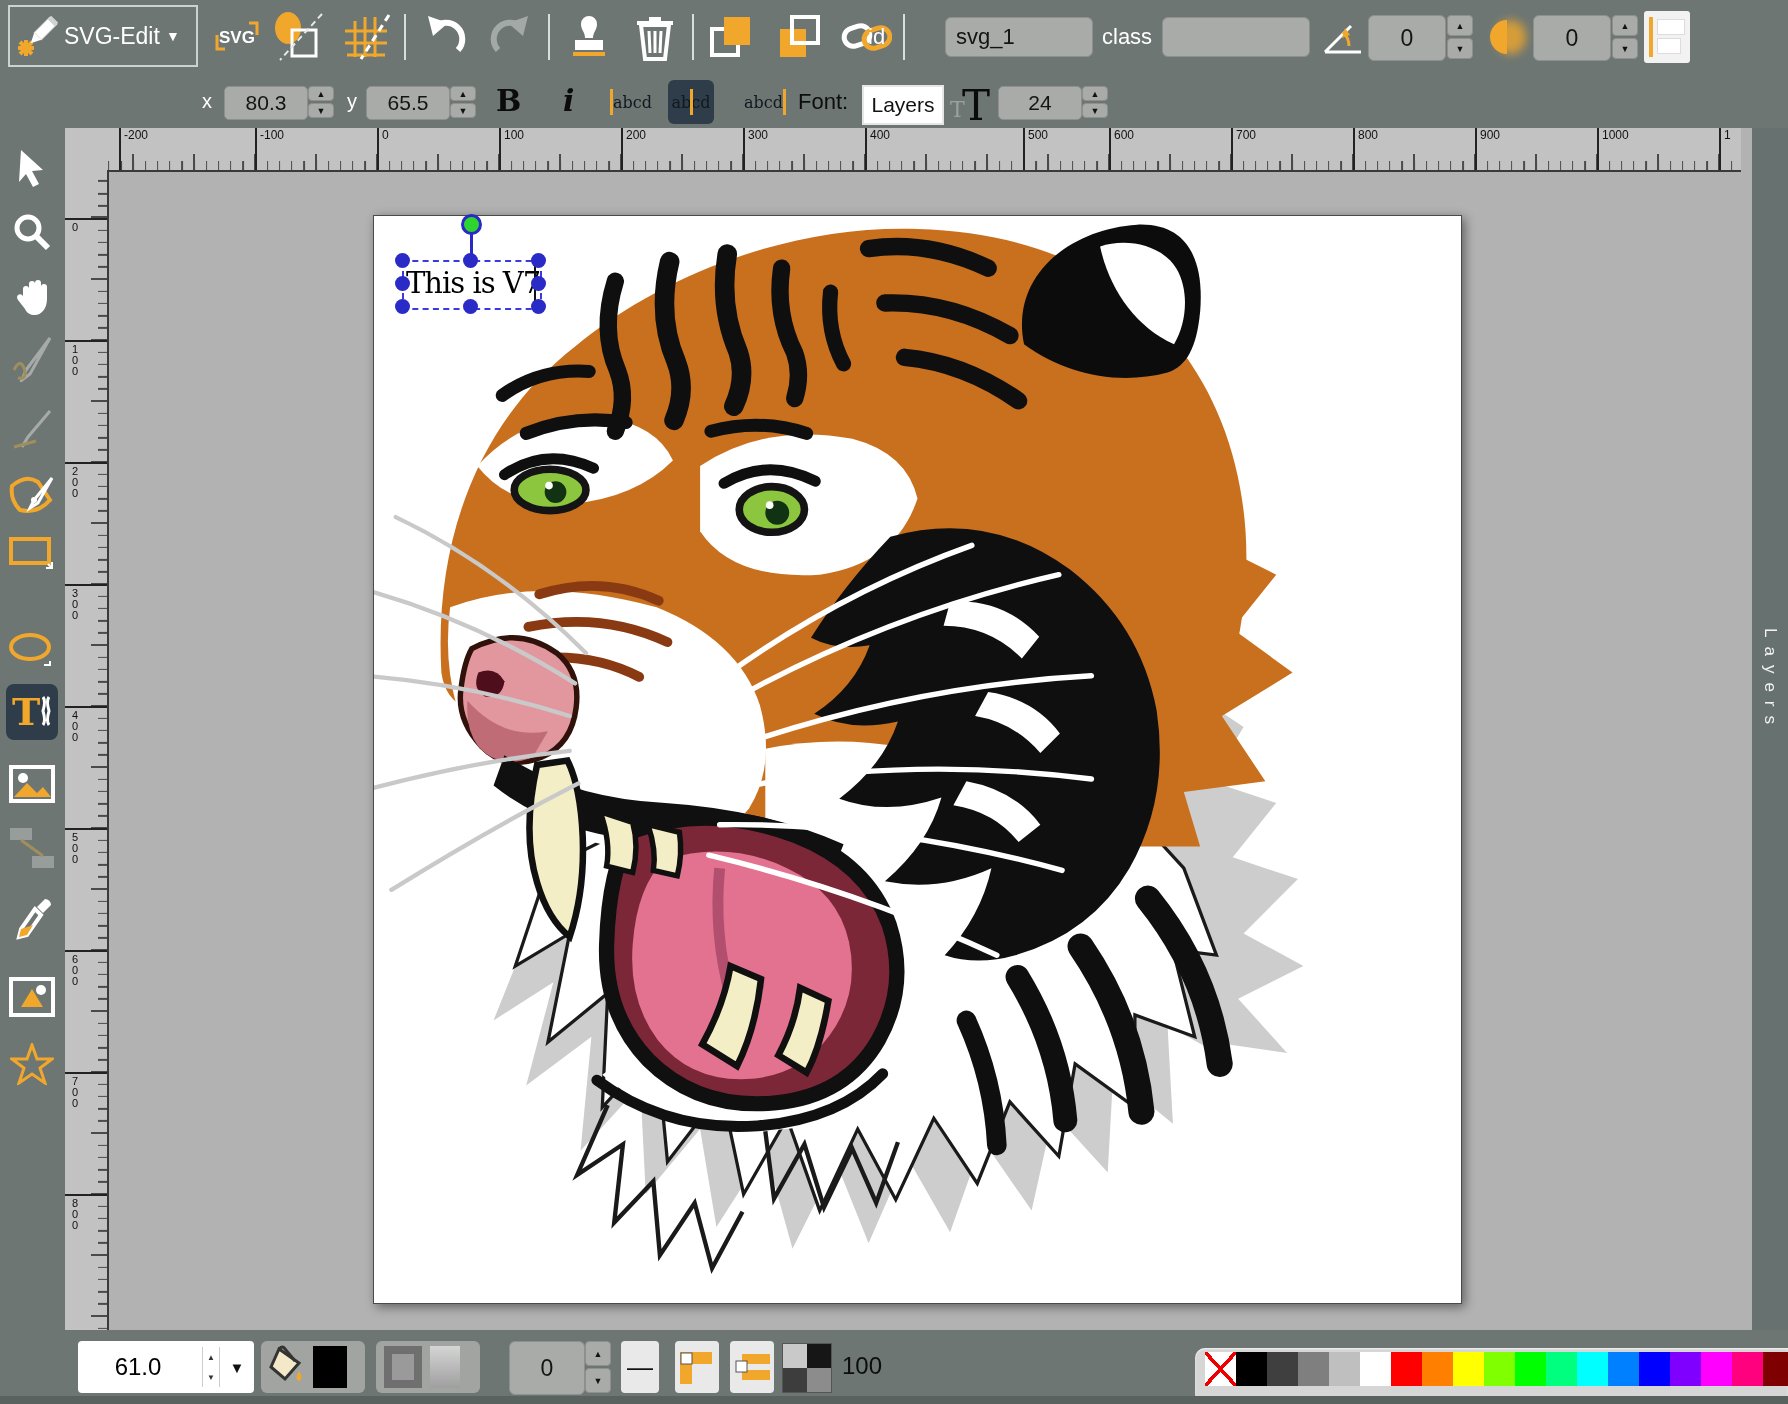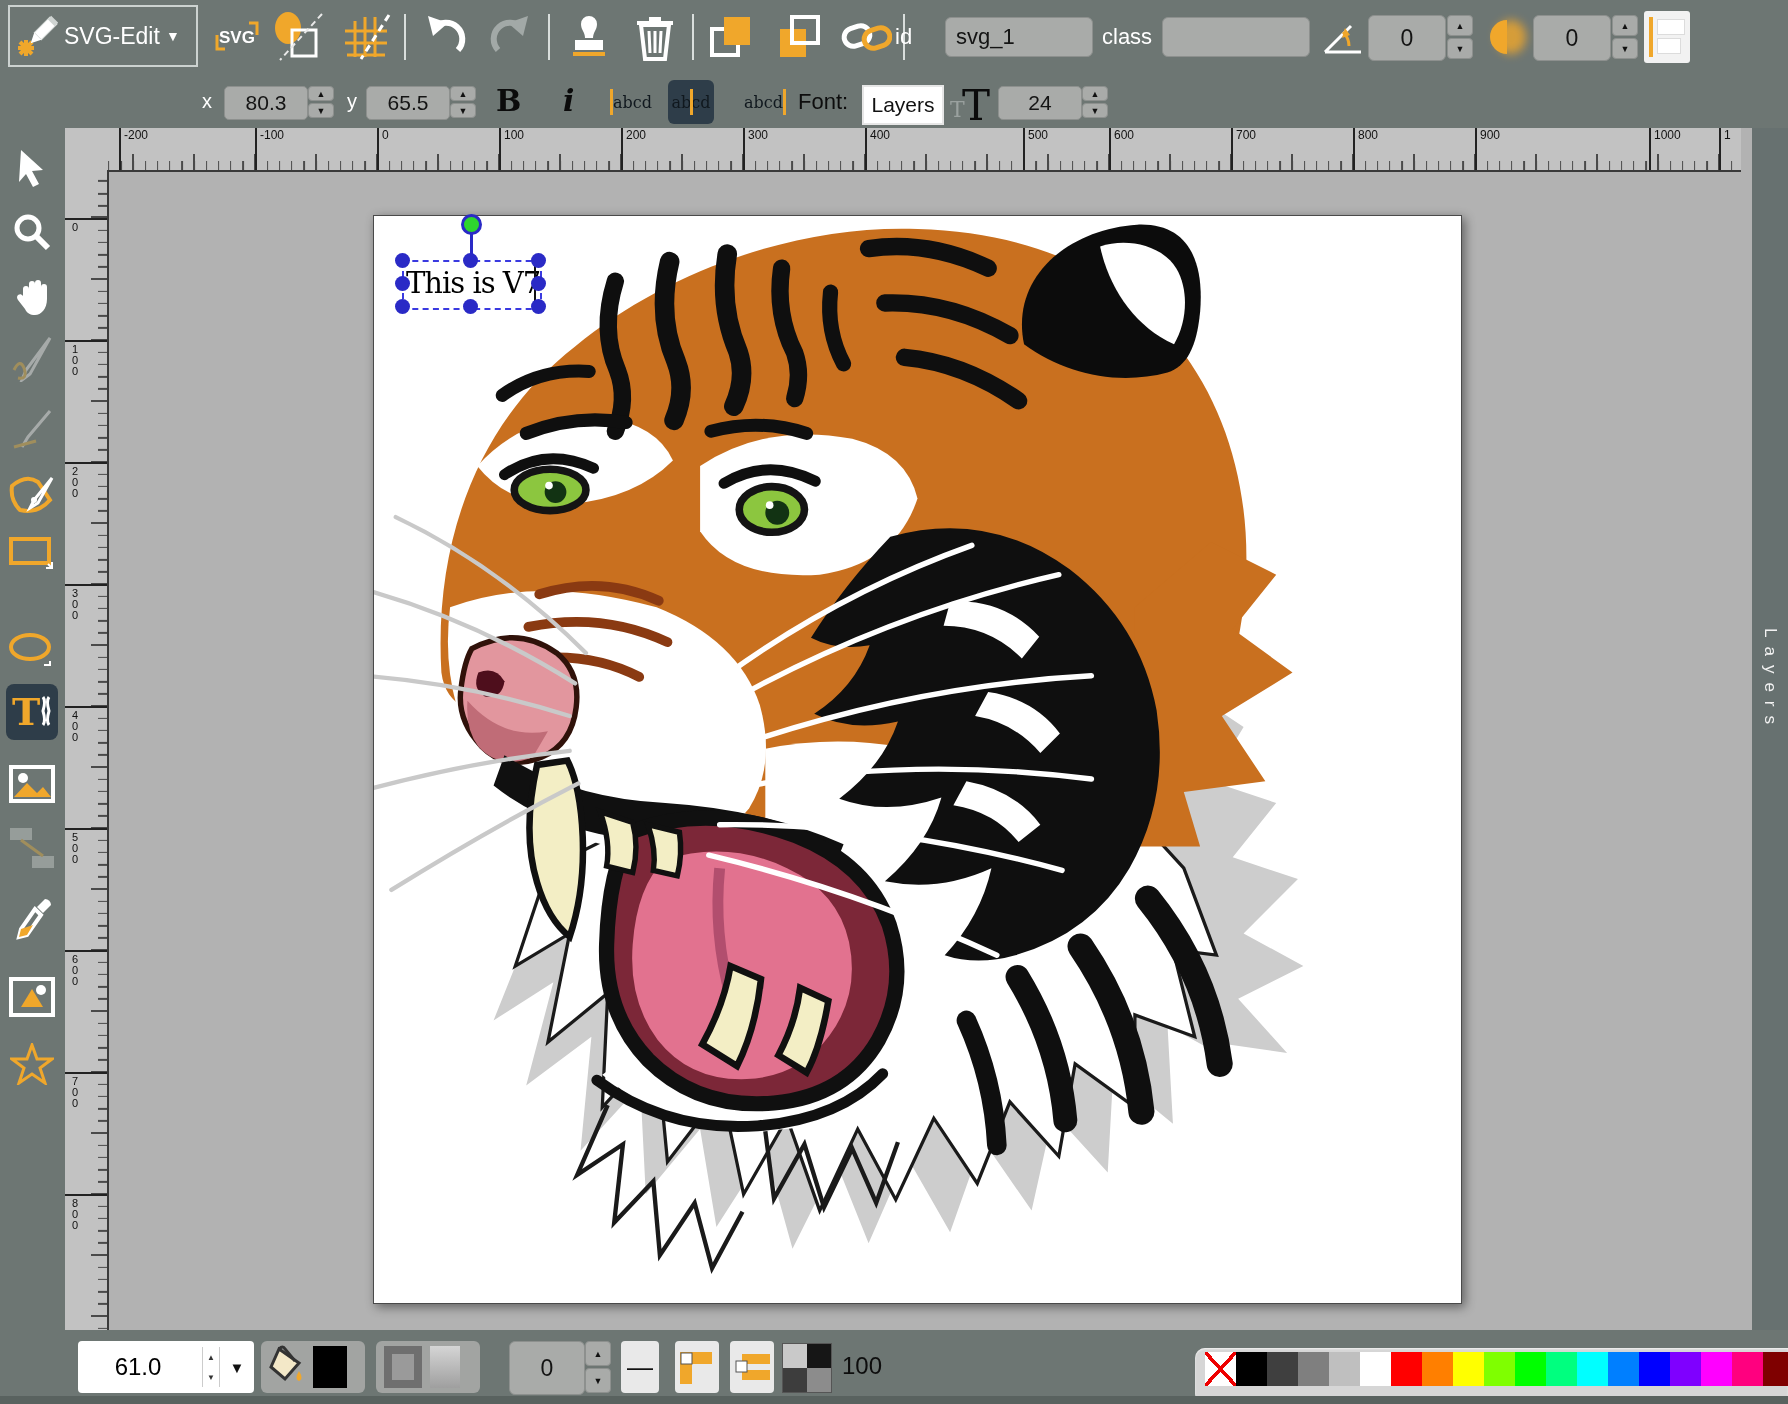--- a/index.html
+++ b/index.html
@@ -182,21 +182,21 @@
     </div>
     <div class="tbtn" style="left:838px;width:56px;">
       <svg class="icon-svg" width="52" height="44" viewBox="0 0 52 44">
         <rect x="4" y="12" width="26" height="18" rx="9" fill="none" stroke="#fff" stroke-width="5" transform="rotate(-18 17 21)"></rect>
         <rect x="24" y="14" width="26" height="18" rx="9" fill="none" stroke="#f0a72b" stroke-width="5" transform="rotate(-18 37 23)"></rect>
       </svg>
     </div>
 
     <div class="sep" style="left:903px;"></div>
 
-    <span class="tb-label" style="left:895px;">id</span>
+    <span class="tb-label" style="left:868px;">id</span>
     <input class="ginput" style="left: 945px; width: 148px;" value="svg_1">
     <span class="tb-label" style="left:1102px;">class</span>
     <input class="ginput" style="left: 1162px; width: 148px;" value="">
 
     <div class="tbtn" style="left:1320px;width:46px;">
       <svg class="icon-svg" width="44" height="38" viewBox="0 0 44 38">
         <path d="M4 34 L40 34 M4 34 L30 8" stroke="#fff" stroke-width="3"></path>
         <path d="M22 14 Q28 20 28 28" stroke="#f0a72b" stroke-width="3" fill="none"></path>
         <path d="M24 10 L21 20 L29 17 Z" fill="#f0a72b"></path>
       </svg>
@@ -368,21 +368,21 @@
         <div class="hlab" style="left: 270px;"><span>0</span></div>
         <div class="hlab" style="left: 392px;"><span>100</span></div>
         <div class="hlab" style="left: 514px;"><span>200</span></div>
         <div class="hlab" style="left: 636px;"><span>300</span></div>
         <div class="hlab" style="left: 758px;"><span>400</span></div>
         <div class="hlab" style="left: 916px;"><span>500</span></div>
         <div class="hlab" style="left: 1002px;"><span>600</span></div>
         <div class="hlab" style="left: 1124px;"><span>700</span></div>
         <div class="hlab" style="left: 1246px;"><span>800</span></div>
         <div class="hlab" style="left: 1368px;"><span>900</span></div>
-        <div class="hlab" style="left: 1542px;"><span>1000</span></div>
+        <div class="hlab" style="left: 1490px;"><span>1000</span></div>
         <div class="hlab" style="left: 1612px;"><span>1</span></div>
       </div>
     <div class="ruler-v">
       <div class="minor"></div>
         <div class="mid"></div>
     <div class="vlab" style="top: 48px;">
           <div>0</div>
         </div>
         <div class="vlab" style="top: 170px;">
           <div>1</div>

